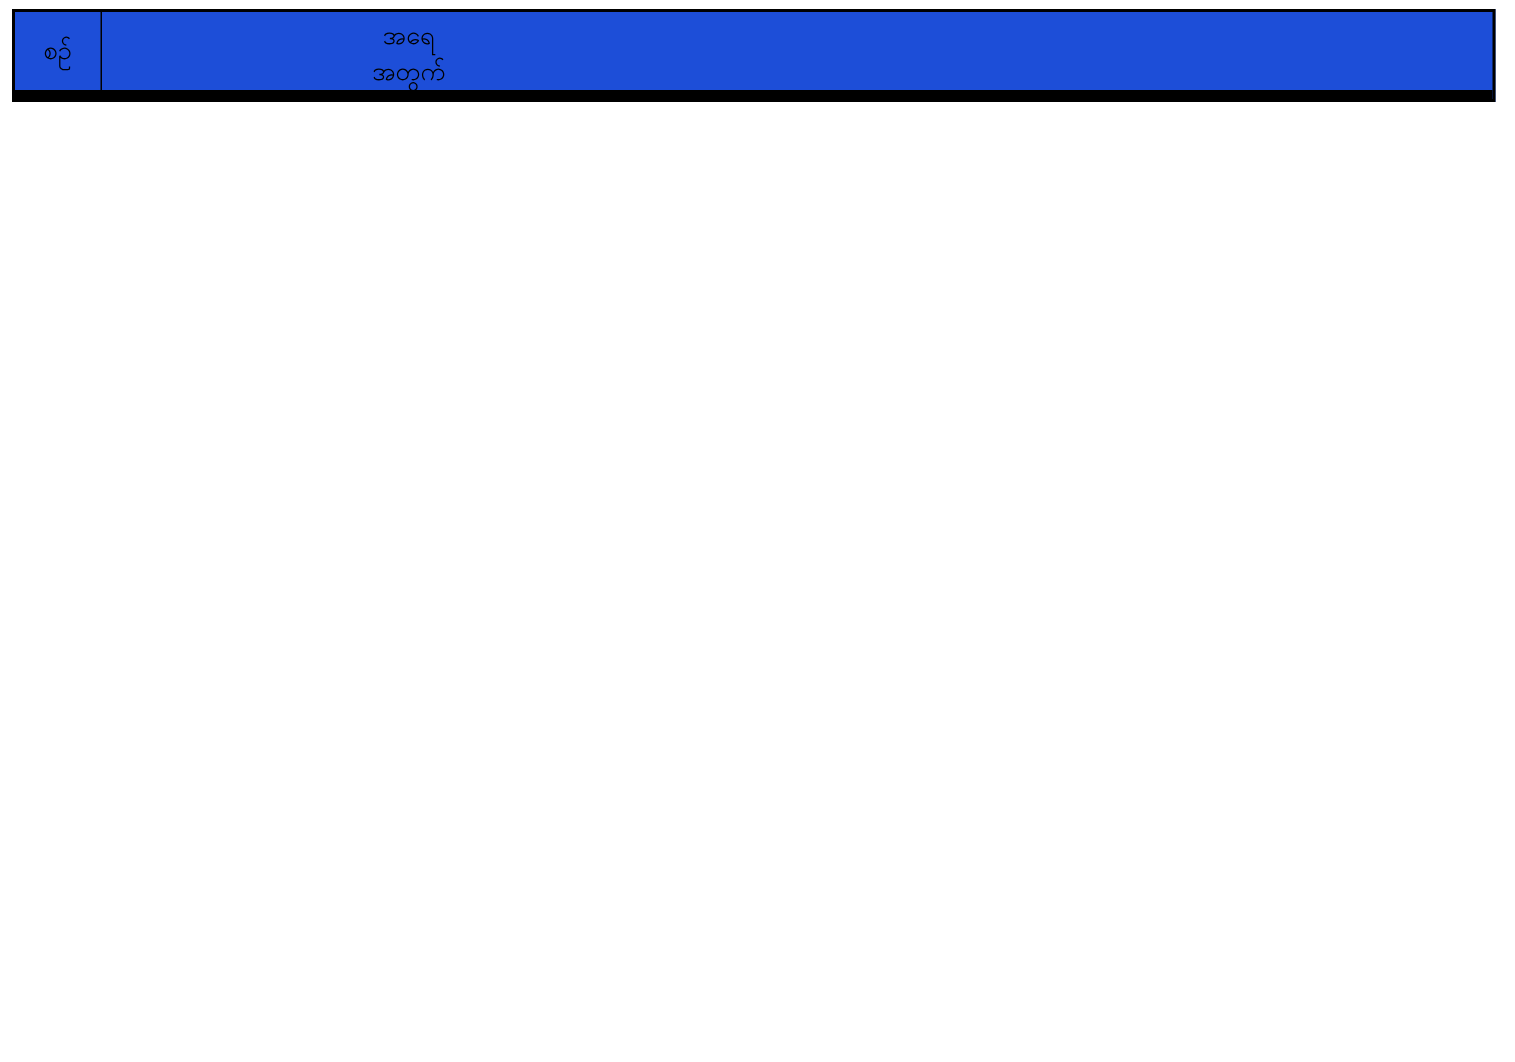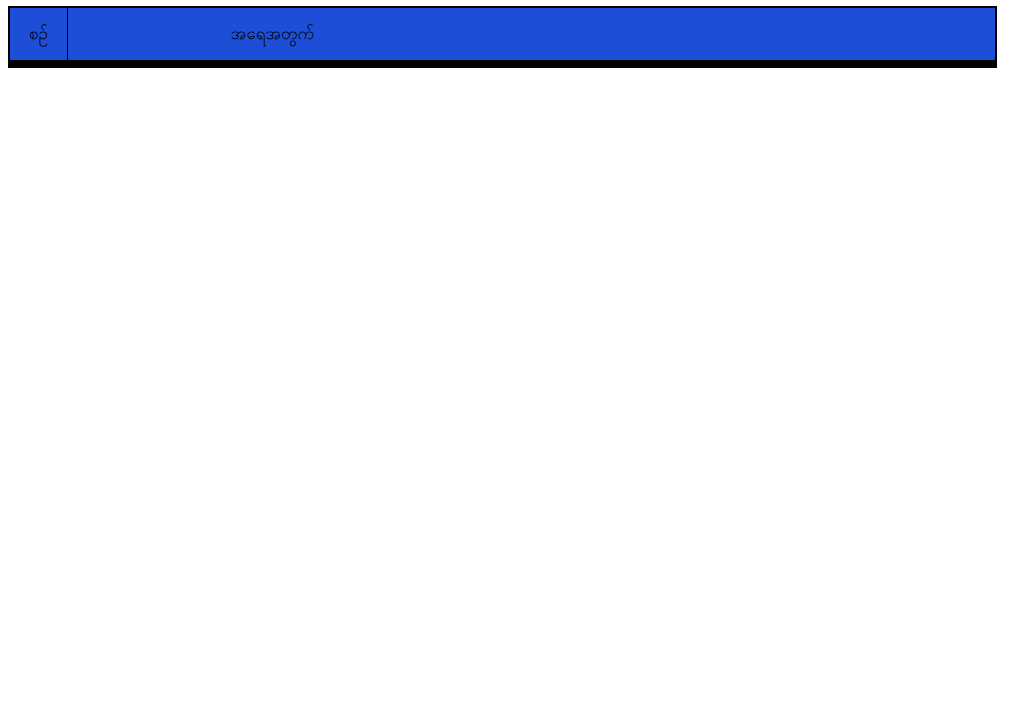--- a/index.html
+++ b/index.html
@@ -8,21 +8,21 @@
   .page { position:relative; width:1010px; height:708px; background:#fff; overflow:hidden; }
   .table { position:absolute; left:8px; top:6px; width:989px; border:2.5px solid #000; background:#1d4ed8; }
 
   .grid-row { display:grid; grid-template-columns:57px 410px 98px 214px 1fr; }
 
   
   .header-row { height:54px; border-bottom:2px solid #000; }
   .hcell { display:flex; align-items:center; justify-content:center; text-align:center;
            font-size:17px; border-left:1.5px solid #000; line-height:1.4; }
   .hcell:first-child { border-left:none; }
-  .hcell.stack { flex-direction:row; }
+  .hcell.stack { flex-direction:column;justify-content:flex-end; }
 
   
   .section + .section { border-top:2px solid #000; }
 </style>
 </head>
 <body>
 
 <div class="page">
   <div class="table">
 

